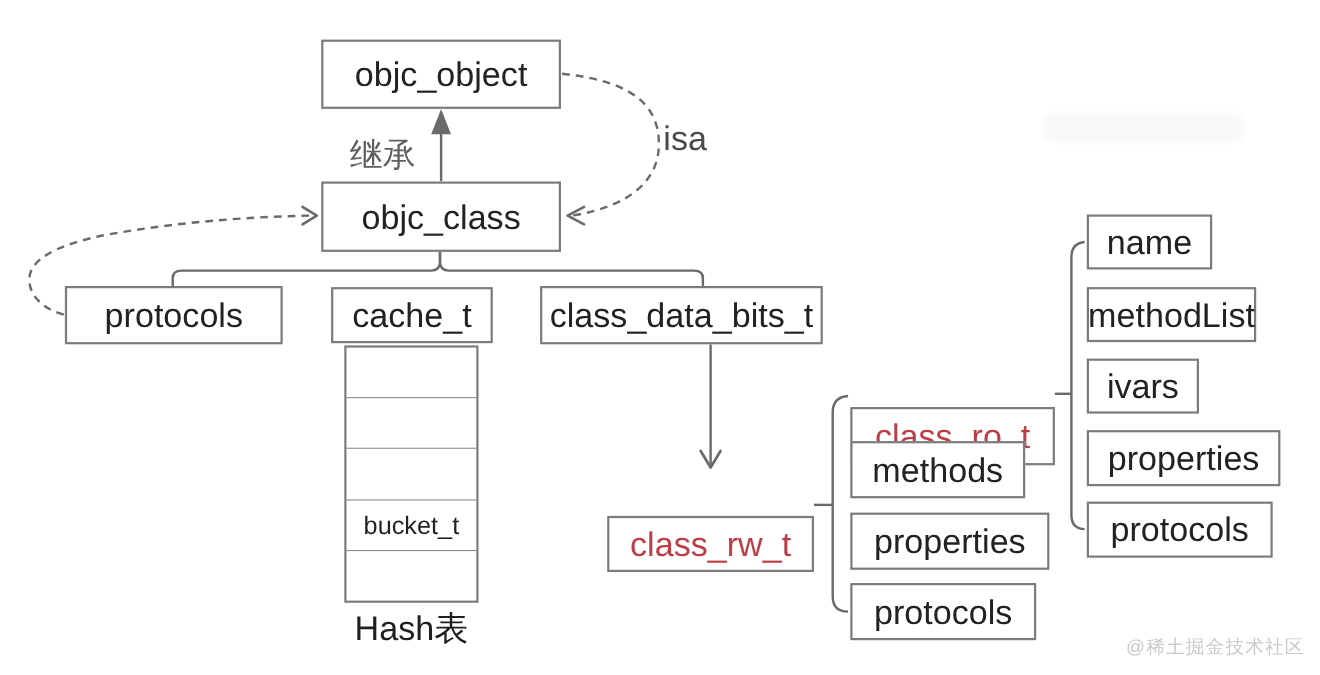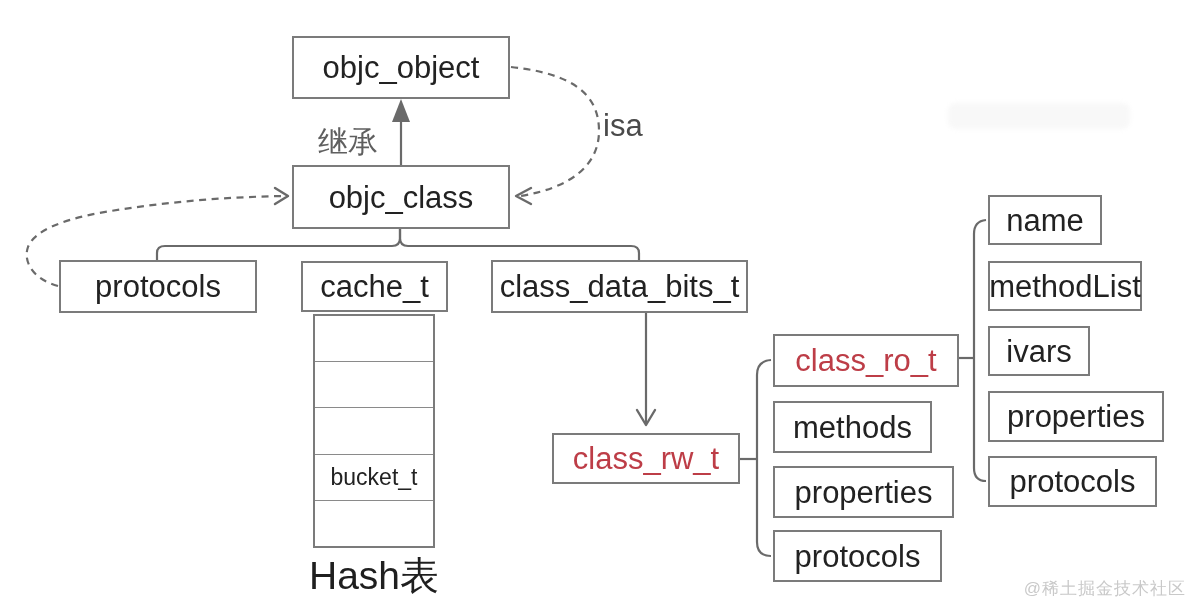--- a/index.html
+++ b/index.html
@@ -21,34 +21,34 @@
   .edges{position:absolute;left:0;top:0;width:1200px;height:614px;pointer-events:none;}
   .edge{stroke:var(--line);stroke-width:2.2;fill:none;}
   .edge.dashed{stroke-dasharray:7 5.5;}
   .head-fill{fill:var(--line);stroke:none;}
   .head-open{stroke:var(--line);stroke-width:2.4;fill:none;stroke-linecap:round;stroke-linejoin:round;}
   .node{
     position:absolute;box-sizing:border-box;border:2px solid var(--box_border);
     background:#ffffff;display:flex;align-items:center;justify-content:center;
     font-size:31px;color:var(--text);white-space:nowrap;line-height:1;
   }
-  .node.red{color:var(--red_text);}
+  .node.red{color:var(--red_text);margin-top:36px;}
   .float-label{position:absolute;line-height:1;white-space:nowrap;}
   .inherit-label{left:318px;top:127px;font-size:30px;color:var(--inherit_label);}
   .isa-label{left:603px;top:110px;font-size:31px;color:var(--isa_label);}
   .cache-table{
     position:absolute;left:313px;top:314px;width:122px;height:234px;box-sizing:border-box;
     border:2px solid var(--box_border);background:#fff;display:flex;flex-direction:column;
   }
   .cache-row{
     flex:1;display:flex;align-items:center;justify-content:center;box-sizing:border-box;
     border-bottom:1.5px solid #8a8a8a;font-size:23px;color:var(--text);white-space:nowrap;
   }
   .cache-row:last-child{border-bottom:none;}
-  .hash-caption{left:298px;top:556px;width:152px;text-align:center;font-size:39px;color:var(--hash_label);}
+  .hash-caption{left:298px;top:556px;width:152px;text-align:center;font-size:31px;color:var(--hash_label);}
   .watermark{right:14px;top:580px;font-size:17px;color:var(--watermark);letter-spacing:1px;}
   .smudge{position:absolute;left:948px;top:103px;width:182px;height:26px;background:var(--smudge);border-radius:8px;filter:blur(2px);}
 </style>
 </head>
 <body>
 
 <div class="stage">
 
   <div class="smudge"></div>
 

